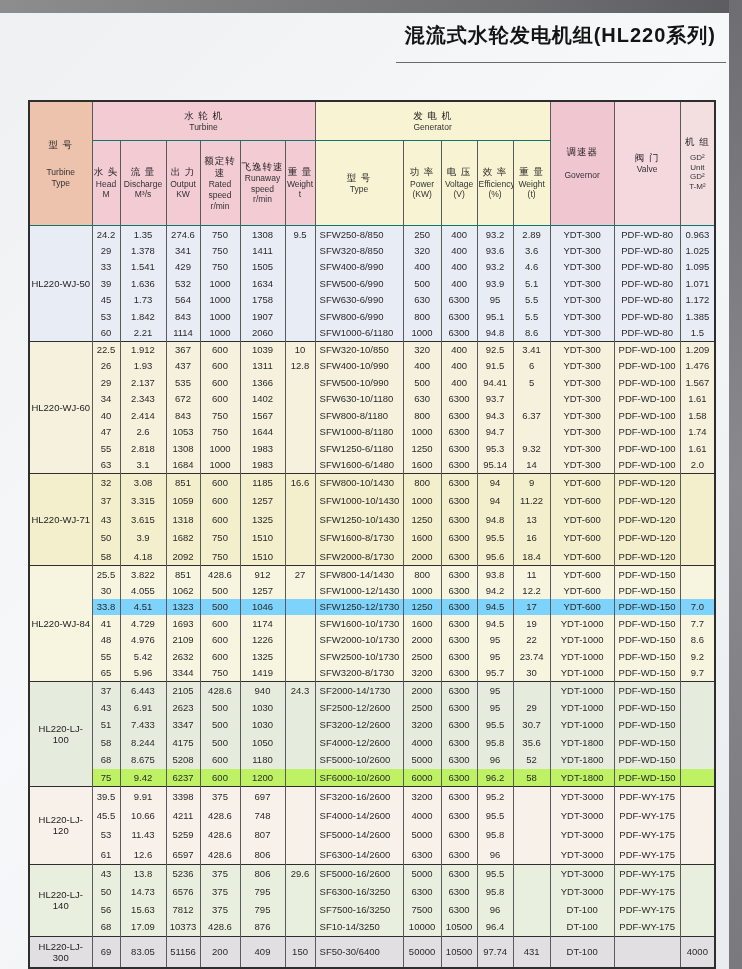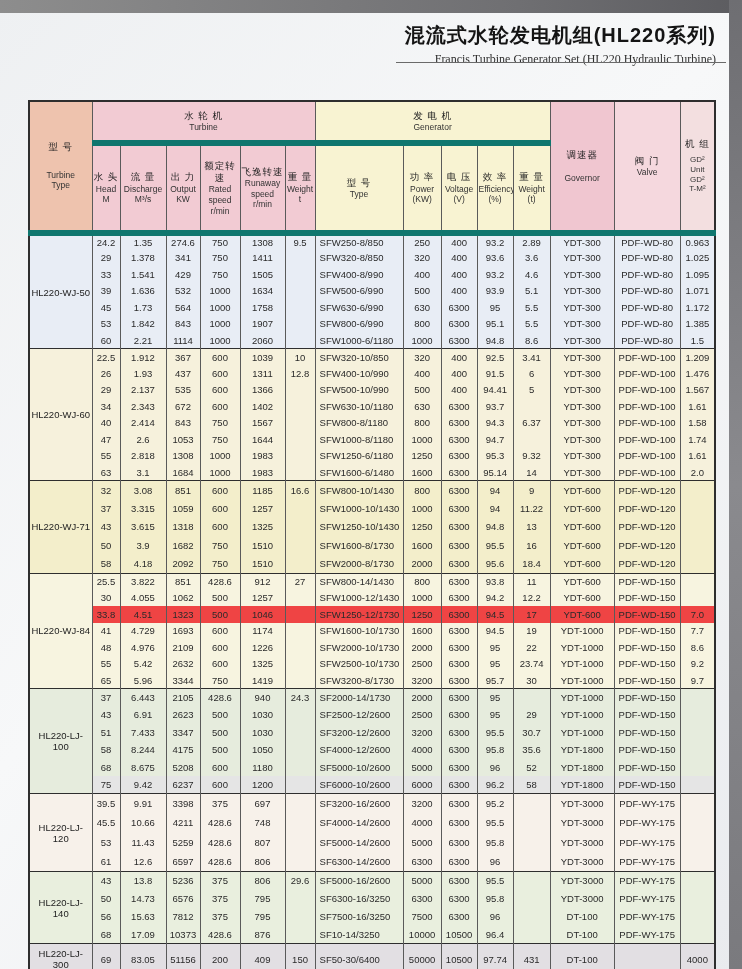--- a/index.html
+++ b/index.html
@@ -15,21 +15,21 @@
   .title-wrap{position:absolute;top:22px;right:26px;text-align:right;}
   .title-cn{font-size:20px;font-weight:bold;color:#141414;letter-spacing:1px;}
   .title-en{font-family:"Liberation Serif",serif;font-size:12px;color:#2e2e2e;
     margin-top:2px;display:inline-block;}
   .title-rule{position:absolute;top:62px;left:396px;right:16px;height:1px;background:#6a6a6a;}
 
   .table-wrap{position:absolute;left:28px;top:100px;width:686px;}
   table{border-collapse:collapse;table-layout:fixed;width:686px;border:2px solid #2e2e2e;}
   th,td{border-left:1px solid #5a5a5a;border-right:1px solid #5a5a5a;
     padding:0 1px;text-align:center;vertical-align:middle;overflow:hidden;}
-  thead th{border-bottom:6px solid #0f766e;border-top:1px solid #4a4a4a;}
+  thead th{border-bottom:1px solid #0f766e;border-top:1px solid #4a4a4a;}
   thead tr.group-row th{height:38px;}
   thead tr.sub-row th{height:84px;}
   tbody td{border-top:none;border-bottom:none;font-size:9.5px;color:#2a2a2a;}
   tr.block-start td{border-top:1.5px solid #2e2e2e;}
   td.left{text-align:left;padding-left:4px;}
   td.model-cell{font-size:9.5px;color:#222;}
 
   .h-model{background:#eec3ae;}
   .h-turb{background:#f2cbd3;}
   .h-gen{background:#f8f3d2;}
@@ -48,21 +48,20 @@
   .h-gd2 .en{font-size:8px;line-height:1.2;}
 </style>
 </head>
 <body>
 
 <div class="top-strip"></div>
 <div class="right-strip"></div>
 
 <div class="title-wrap">
   <div class="title-cn">混流式水轮发电机组(HL220系列)</div>
-  <div class="title-en">Francis Turbine Generator Set (HL220 Hydraulic Turbine)</div>
 </div>
 <div class="title-rule"></div>
 
 <div class="table-wrap">
   <table>
     <colgroup>
       <col style="width:63px">
         <col style="width:28px">
         <col style="width:46px">
       <col style="width:34px">
@@ -516,21 +515,21 @@
           <td></td>
           <td class="left">SFW1000-12/1430</td>
           <td>1000</td>
           <td>6300</td>
           <td>94.2</td>
           <td>12.2</td>
           <td>YDT-600</td>
           <td>PDF-WD-150</td>
           <td></td>
         </tr>
-        <tr style="background: #ef4444; height: 16.5px;">
+        <tr style="background: #7dd3fc; height: 16.5px;">
           <td>33.8</td>
           <td>4.51</td>
           <td>1323</td>
           <td>500</td>
           <td>1046</td>
           <td></td>
           <td class="left">SFW1250-12/1730</td>
           <td>1250</td>
           <td>6300</td>
           <td>94.5</td>
@@ -677,21 +676,21 @@
           <td></td>
           <td class="left">SF5000-10/2600</td>
           <td>5000</td>
           <td>6300</td>
           <td>96</td>
           <td>52</td>
           <td>YDT-1800</td>
           <td>PDF-WD-150</td>
           <td></td>
         </tr>
-        <tr style="background: #e5e5e5; height: 17.5px;">
+        <tr style="background: #bef264; height: 17.5px;">
           <td>75</td>
           <td>9.42</td>
           <td>6237</td>
           <td>600</td>
           <td>1200</td>
           <td></td>
           <td class="left">SF6000-10/2600</td>
           <td>6000</td>
           <td>6300</td>
           <td>96.2</td>

